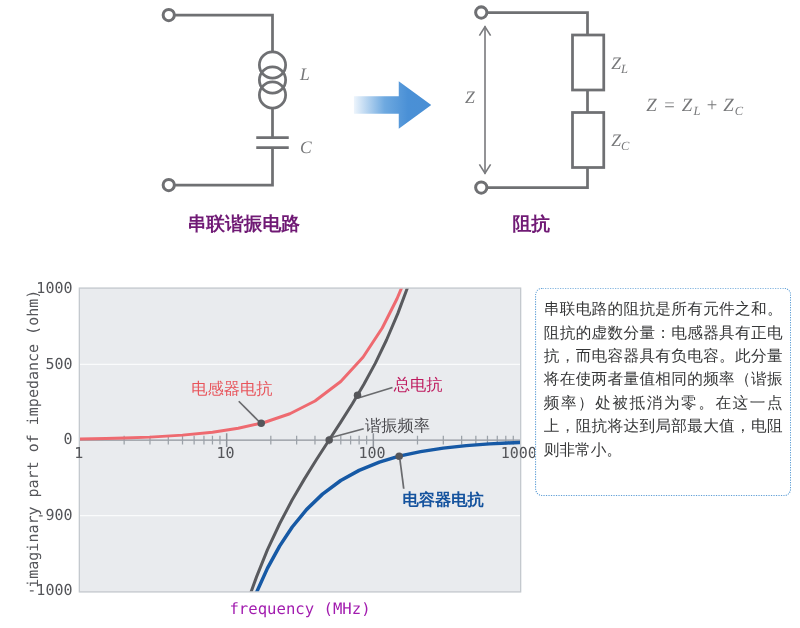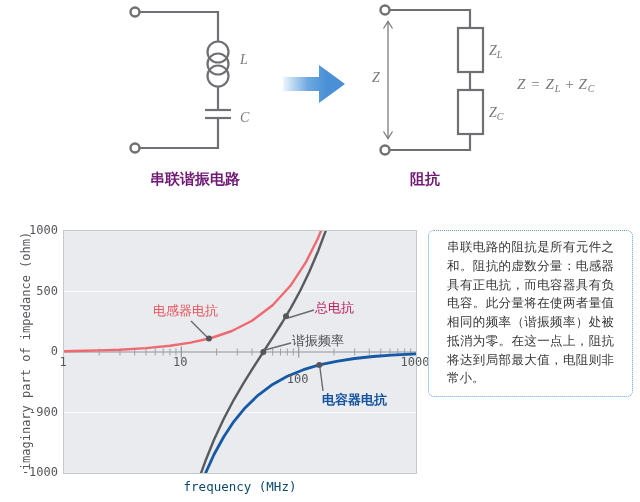--- a/index.html
+++ b/index.html
@@ -16,27 +16,27 @@
   .eq{font:italic 15px "Liberation Serif",serif;fill:#77787a;}
   .caption{position:absolute;font-size:15px;font-weight:600;color:#701a75;text-align:center;}
   #chart{position:absolute;left:10px;top:218px;width:426px;height:284px;}
   #plot-svg{position:absolute;left:53px;top:12px;background:#e9ebee;border:1px solid #c4c9ce;}
   .ytick{position:absolute;left:2px;width:46px;text-align:right;
          font:12px "DejaVu Sans Mono",monospace;color:#55565a;}
   .xtick{position:absolute;transform:translateX(-50%);
          font:12px "DejaVu Sans Mono",monospace;color:#55565a;}
   .curve-label{position:absolute;font-size:13px;white-space:nowrap;}
   .axis-x{position:absolute;left:230px;top:261px;transform:translateX(-50%);
-          font:12.5px "DejaVu Sans Mono",monospace;color:#0c4a6e;white-space:nowrap;}
+          font:12.5px "DejaVu Sans Mono",monospace;color:#a21caf;white-space:nowrap;}
   .axis-y{position:absolute;left:16px;top:133px;white-space:nowrap;
           transform:translate(-50%,-50%) rotate(-90deg);
           font:12px "DejaVu Sans Mono",monospace;color:#55565a;}
   #note{position:absolute;left:428px;top:230px;width:205px;height:167px;box-sizing:border-box;
         border:1.5px dotted #5f9fd6;border-radius:6px;background:#fff;
-        padding:7px 18px;font-size:12.5px;line-height:1.5;color:#353637;text-align:justify;}
+        padding:7px 6px;font-size:12.5px;line-height:1.5;color:#353637;text-align:justify;}
 </style>
 </head>
 <body>
 
 <svg class="diagram" style="left:95px;top:2px;" width="165" height="160" viewBox="0 0 165 160">
   <circle class="terminal" cx="40" cy="10" r="4.5"></circle>
   <path class="wire" d="M44.5 10 H123 V39.5"></path>
   <g>
     <circle class="wire" cx="123" cy="50" r="10.5"></circle>
     <circle class="wire" cx="123" cy="62" r="10.5"></circle>
@@ -135,19 +135,19 @@
     <div class="curve-label" style="left: 305px; top: 81px; color: #be185d; font-weight: normal;">总电抗</div>
     <div class="curve-label" style="left: 282px; top: 114px; color: rgb(74, 74, 78); font-weight: normal;">谐振频率</div>
     <div class="curve-label" style="left: 312px; top: 173px; color: rgb(21, 83, 158); font-weight: bold;">电容器电抗</div>
     <div class="ytick" style="top: 5px;">1000</div>
     <div class="ytick" style="top: 65.5px;">500</div>
     <div class="ytick" style="top: 126px;">0</div>
     <div class="ytick" style="top: 186.5px;">-900</div>
     <div class="ytick" style="top: 247px;">-1000</div>
     <div class="xtick" style="left: 53px; top: 137px;">1</div>
     <div class="xtick" style="left: 170.333px; top: 137px;">10</div>
-    <div class="xtick" style="left: 287.667px; top: 154px;">100</div>
+    <div class="xtick" style="left: 287.667px; top: 137px;">100</div>
     <div class="xtick" style="left: 405px; top: 137px;">1000</div>
   </div>
 
 <div id="note">
   <span>串联电路的阻抗是所有元件之和。阻抗的虚数分量：电感器具有正电抗，而电容器具有负电容。此分量将在使两者量值相同的频率（谐振频率）处被抵消为零。在这一点上，阻抗将达到局部最大值，电阻则非常小。</span>
 </div>
 
 </body></html>

